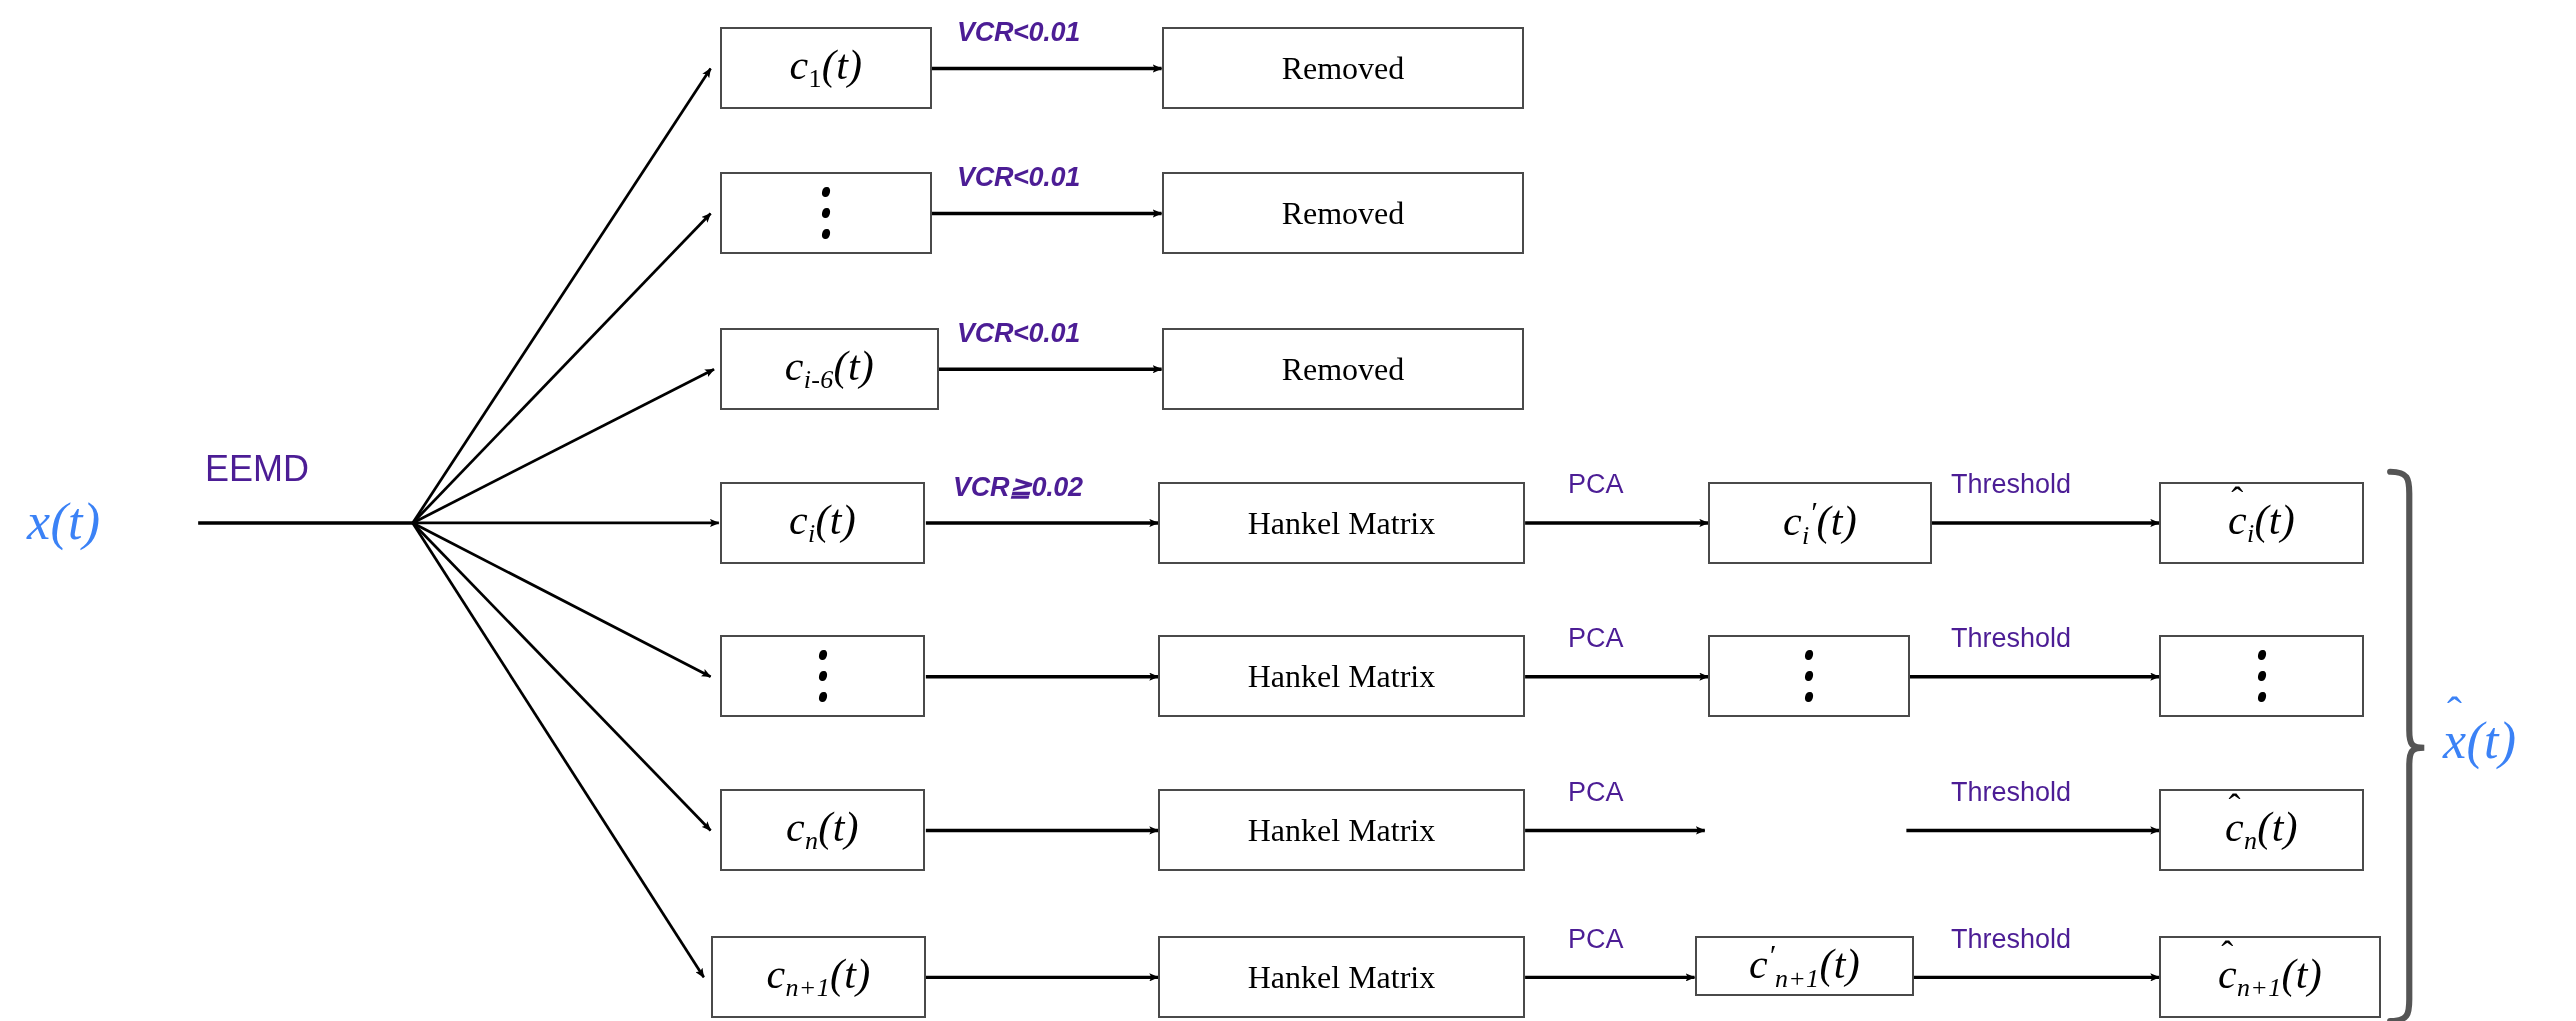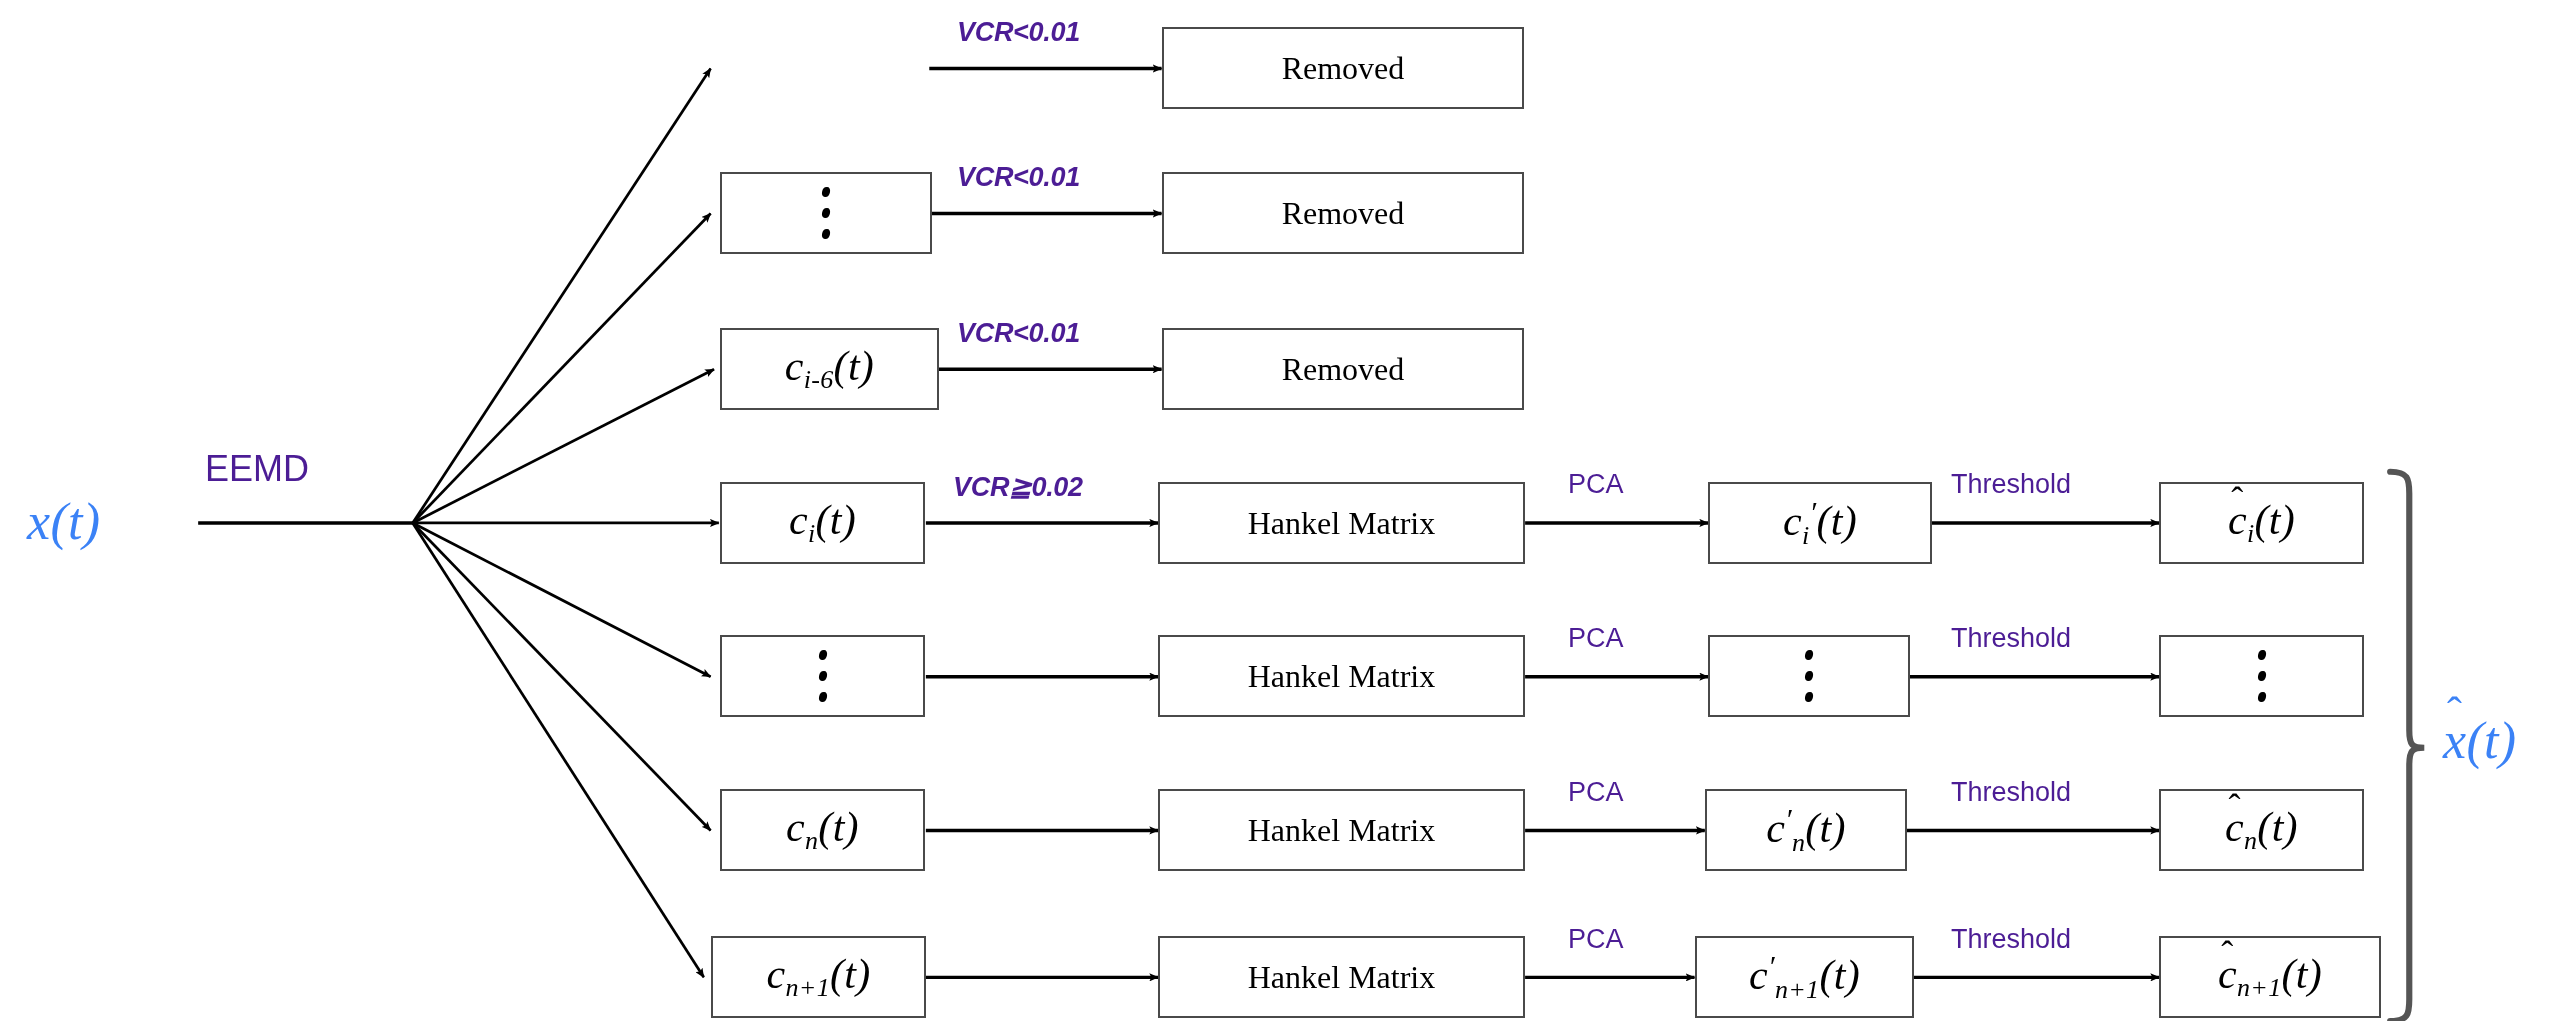--- a/index.html
+++ b/index.html
@@ -176,20 +176,25 @@
              C 3526 1484 3524 1494 3498 1494" fill="none" stroke="#555" stroke-width="9" stroke-linecap="round"></path>
   </svg>
 
   <div class="node-label math" style="left:27px; top:492px; font-size:52px;">
     <span>x(t)</span>
   </div>
   <div class="edge-label lbl-op" style="left:205px; top:451px; font-size:36px;">
     <span>EEMD</span>
   </div>
 
+  <div class="box" style="left:720px; top:27px; width:212px; height:82px;">
+    <span class="box-label math">
+      <span>c</span><span class="sub-up">1</span><span class="paren">(t)</span>
+    </span>
+  </div>
   <div class="edge-label lbl-vcr" style="left:957px; top:19px;">
     <span>VCR&lt;0.01</span>
   </div>
   <div class="box" style="left:1162px; top:27px; width:362px; height:82px;">
     <span class="box-label plain">Removed</span>
   </div>
 
   <div class="box" style="left:720px; top:172px; width:212px; height:82px;">
     <span class="vdots">
         <i></i>
@@ -279,46 +284,41 @@
     <span class="box-label math">
       <span>c</span><span class="sub">n</span><span class="paren">(t)</span>
     </span>
   </div>
   <div class="box" style="left:1158px; top:789px; width:367px; height:82px;">
     <span class="box-label plain">Hankel Matrix</span>
   </div>
   <div class="edge-label lbl-op" style="left:1568px; top:779px;">
     <span>PCA</span>
   </div>
-  <div class="box" style="left:1705px; top:789px; width:202px; height:82px;">
-    <span class="box-label math">
-      <span>c</span><span class="prime">′</span><span class="sub">n</span><span class="paren">(t)</span>
-    </span>
-  </div>
   <div class="edge-label lbl-op" style="left:1951px; top:779px;">
     <span>Threshold</span>
   </div>
   <div class="box" style="left:2159px; top:789px; width:205px; height:82px;">
     <span class="box-label math">
       <span class="hat-wrap"><span class="hat">ˆ</span><span>c</span></span><span class="sub">n</span><span class="paren">(t)</span>
     </span>
   </div>
 
   <div class="box" style="left:711px; top:936px; width:215px; height:82px;">
     <span class="box-label math">
       <span>c</span><span class="sub">n+1</span><span class="paren">(t)</span>
     </span>
   </div>
   <div class="box" style="left:1158px; top:936px; width:367px; height:82px;">
     <span class="box-label plain">Hankel Matrix</span>
   </div>
   <div class="edge-label lbl-op" style="left:1568px; top:926px;">
     <span>PCA</span>
   </div>
-  <div class="box" style="left:1695px; top:936px; width:219px; height:82px;">
+  <div class="box" style="left:1695px; top:936px; width:219px; height:60px;">
     <span class="box-label math">
       <span>c</span><span class="prime">′</span><span class="sub">n+1</span><span class="paren">(t)</span>
     </span>
   </div>
   <div class="edge-label lbl-op" style="left:1951px; top:926px;">
     <span>Threshold</span>
   </div>
   <div class="box" style="left:2159px; top:936px; width:222px; height:82px;">
     <span class="box-label math">
       <span class="hat-wrap"><span class="hat">ˆ</span><span>c</span></span><span class="sub">n+1</span><span class="paren">(t)</span>

